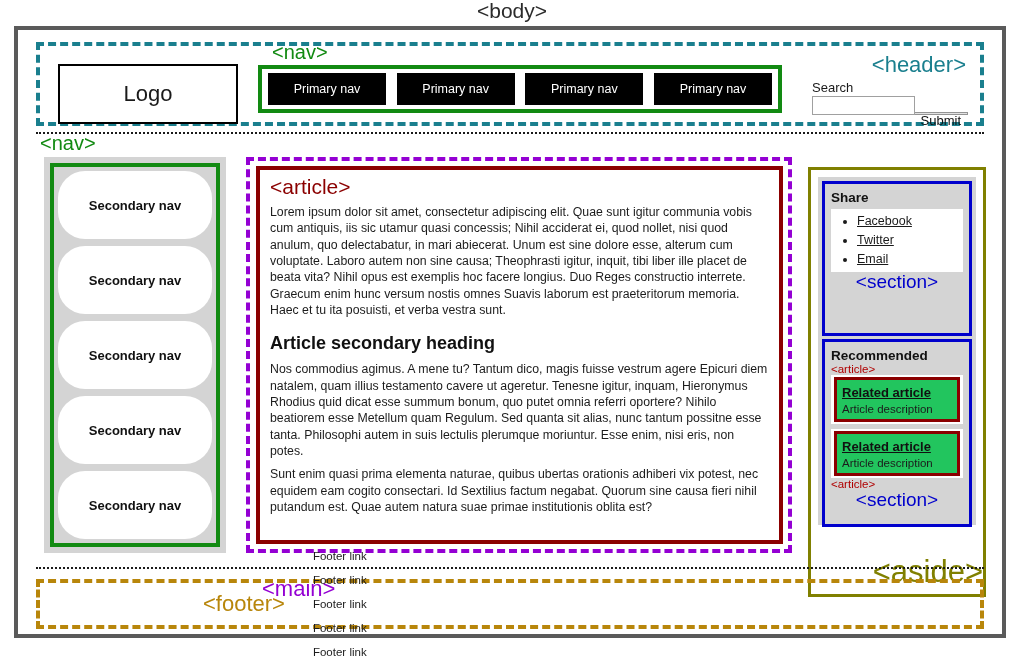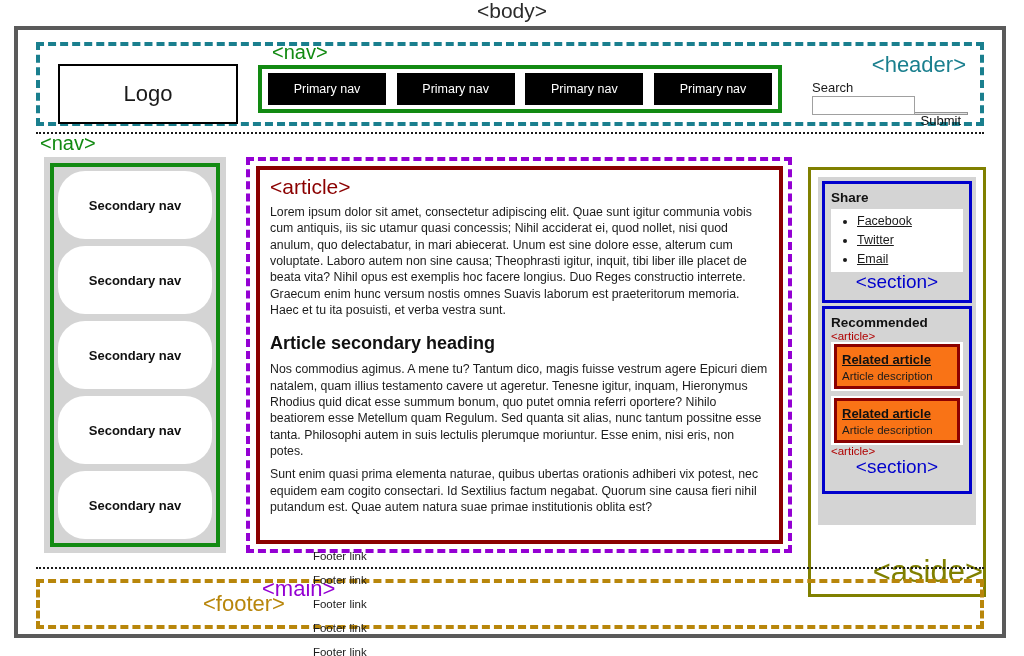--- a/index.html
+++ b/index.html
@@ -296,21 +296,21 @@
   }
 
   
   .section-box {
     border: 3px solid #0000CC;
     background: #d4d4d4;
     box-sizing: border-box;
     padding: 5px 6px 0 6px;
     position: relative;
   }
-  #share-section { height: 122px; }
+  #share-section { height: 155px; }
   #recommended-section { height: 188px; margin-top: 3px; }
 
   .section-heading {
     font-size: 13.5px;
     font-weight: bold;
     color: #111;
     margin: 1px 0 4px 0;
   }
   #recommended-section .section-heading { margin-bottom: 0; }
 
@@ -348,21 +348,21 @@
     margin: 0;
   }
   .rec-article-tag.below { text-align: left; }
   .related-wrap {
     background: #ffffff;
     padding: 2px 3px;
   }
   .related-wrap + .related-wrap { margin-top: 5px; }
   .related-card {
     border: 3px solid #8B0000;
-    background: #f97316;
+    background: #22c55e;
     box-sizing: border-box;
     padding: 3px 4px 4px 5px;
   }
   .related-title {
     font-size: 13px;
     font-weight: bold;
     color: #111;
     text-decoration: underline;
     margin: 0 0 3px 0;
     cursor: pointer;

